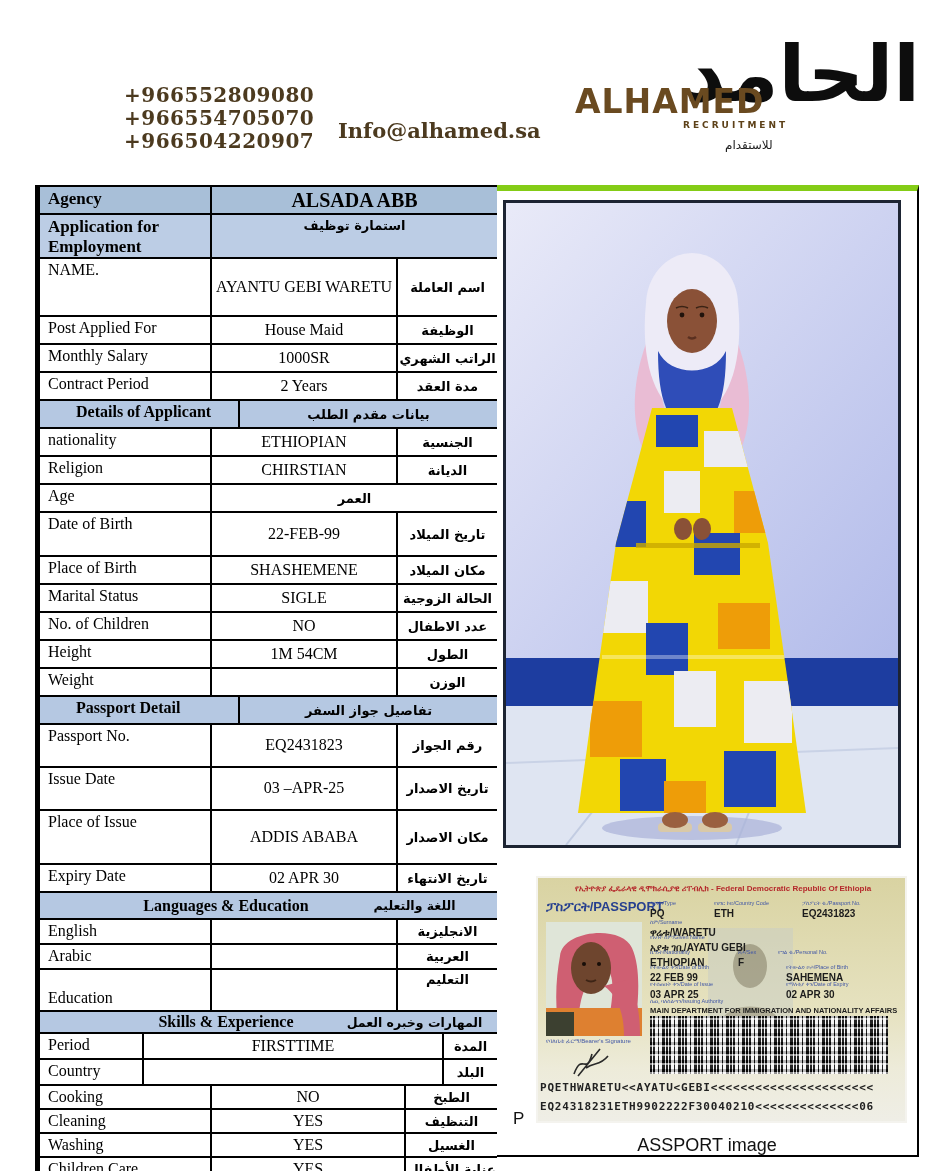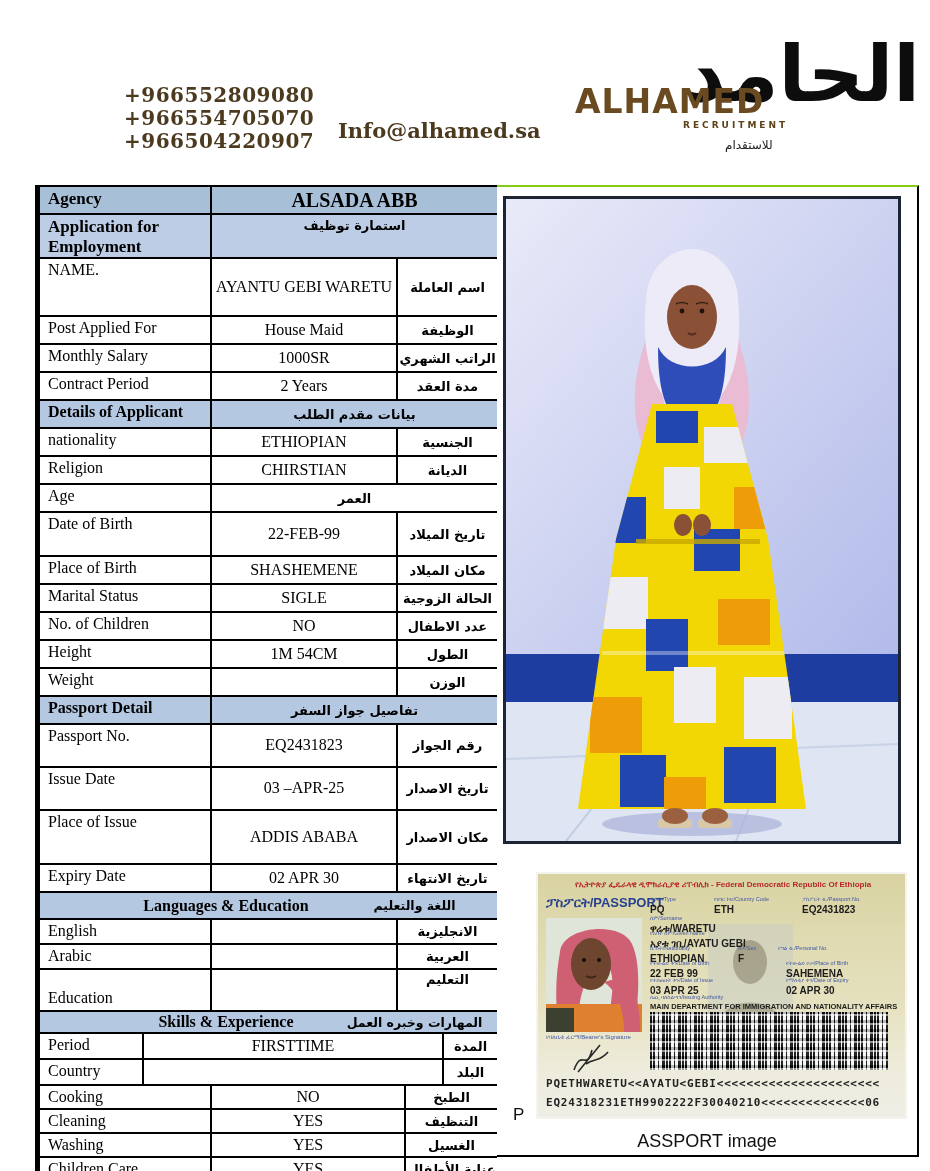--- a/index.html
+++ b/index.html
@@ -50,34 +50,34 @@
         font-family:"DejaVu Sans",sans-serif; font-weight:bold; font-size:13px; direction:rtl; }
   .hrow  { background:#a8bfd8; }
   .hrow .c1 { font-weight:bold; font-size:17px; }
   .hrow .hv { flex:1; display:flex; align-items:center; justify-content:center;
               font-weight:bold; font-size:20px; }
   .subrow { background:#bccde5; }
   .subrow .c1 { font-weight:bold; font-size:17px; line-height:1.2; }
   .subrow .hv { flex:1; display:flex; align-items:flex-start; justify-content:center;
                 font-family:"DejaVu Sans",sans-serif; font-weight:bold; font-size:13px;
                 padding-top:3px; direction:rtl; }
-  .sec { background:#b5c8e2; }
+  .sec { background:#b5c8e2;padding-left:28px; }
   .sec .c1 { font-weight:bold; }
   .secwide { background:#b5c8e2; display:flex; border-bottom:2px solid #000; }
   .sw-en { flex:1; text-align:center; font-weight:bold; font-size:16px; padding-left:80px;
            display:flex; align-items:center; justify-content:center; }
   .sw-ar { width:165px; display:flex; align-items:center; justify-content:center;
            font-family:"DejaVu Sans",sans-serif; font-weight:bold; font-size:12.5px; direction:rtl; }
   .narrow .c1 { width:104px; }
   .narrow .c2 { width:300px; }
   .wide3 .c2 { width:194px; }
   
   .rightcol {
     position:absolute; left:497px; top:185px; width:422px; height:972px;
-    border-top:2px solid #84cc16; border-right:2px solid #000; border-bottom:2px solid #000;
+    border-top:6px solid #84cc16; border-right:2px solid #000; border-bottom:2px solid #000;
   }
   .photo-frame {
     position:absolute; left:6px; top:9px; width:398px; height:648px;
     border:3px solid #1d2433; background:#c9cfee;
   }
   .photo-frame svg { display:block; }
   
   .passport {
     position:absolute; left:41px; top:687px; width:367px; height:243px;
     background:linear-gradient(180deg,#d9d3a2 0%,#e6e2c0 55%,#edebd9 78%,#efeee6 100%);
@@ -92,21 +92,21 @@
   .pv { position:absolute; font-size:10px; font-weight:bold; color:#1c1c1c; white-space:nowrap; z-index:2; }
   .pp-authority { font-size:7.5px !important; }
   .pp-sig-label { position:absolute; left:8px; top:160px; font-size:6px; color:#4056a5; z-index:2; }
   .pp-sig { position:absolute; left:28px; top:168px; z-index:2; }
   .pp-barcode {
     position:absolute; left:112px; top:138px; width:238px; height:58px; z-index:2;
     background:
       repeating-linear-gradient(0deg, rgba(255,255,255,.55) 0 2px, rgba(0,0,0,.25) 2px 5px, rgba(255,255,255,.1) 5px 9px),
       repeating-linear-gradient(90deg,#0a0a0a 0 2px,#f5f5f5 2px 3px,#0a0a0a 3px 5px,#f5f5f5 5px 8px,#0a0a0a 8px 9px,#f5f5f5 9px 12px,#0a0a0a 12px 15px,#f5f5f5 15px 16px);
   }
-  .pp-mrz { position:absolute; left:8px; font-family:"DejaVu Sans Mono","Liberation Mono",monospace;
+  .pp-mrz { position:absolute; left:2px; font-family:"DejaVu Sans Mono","Liberation Mono",monospace;
             font-size:11px; font-weight:bold; color:#222; letter-spacing:.8px; white-space:nowrap; z-index:2; }
   .caption-p { position:absolute; left:16px; top:918px; font-family:"Liberation Sans",sans-serif;
                font-size:17px; color:#111; }
   .caption   { position:absolute; left:0; top:944px; width:100%; text-align:center;
                font-family:"Liberation Sans",sans-serif; font-size:18px; color:#111; }
 </style>
 </head>
 <body>
 
 <div class="phones">

